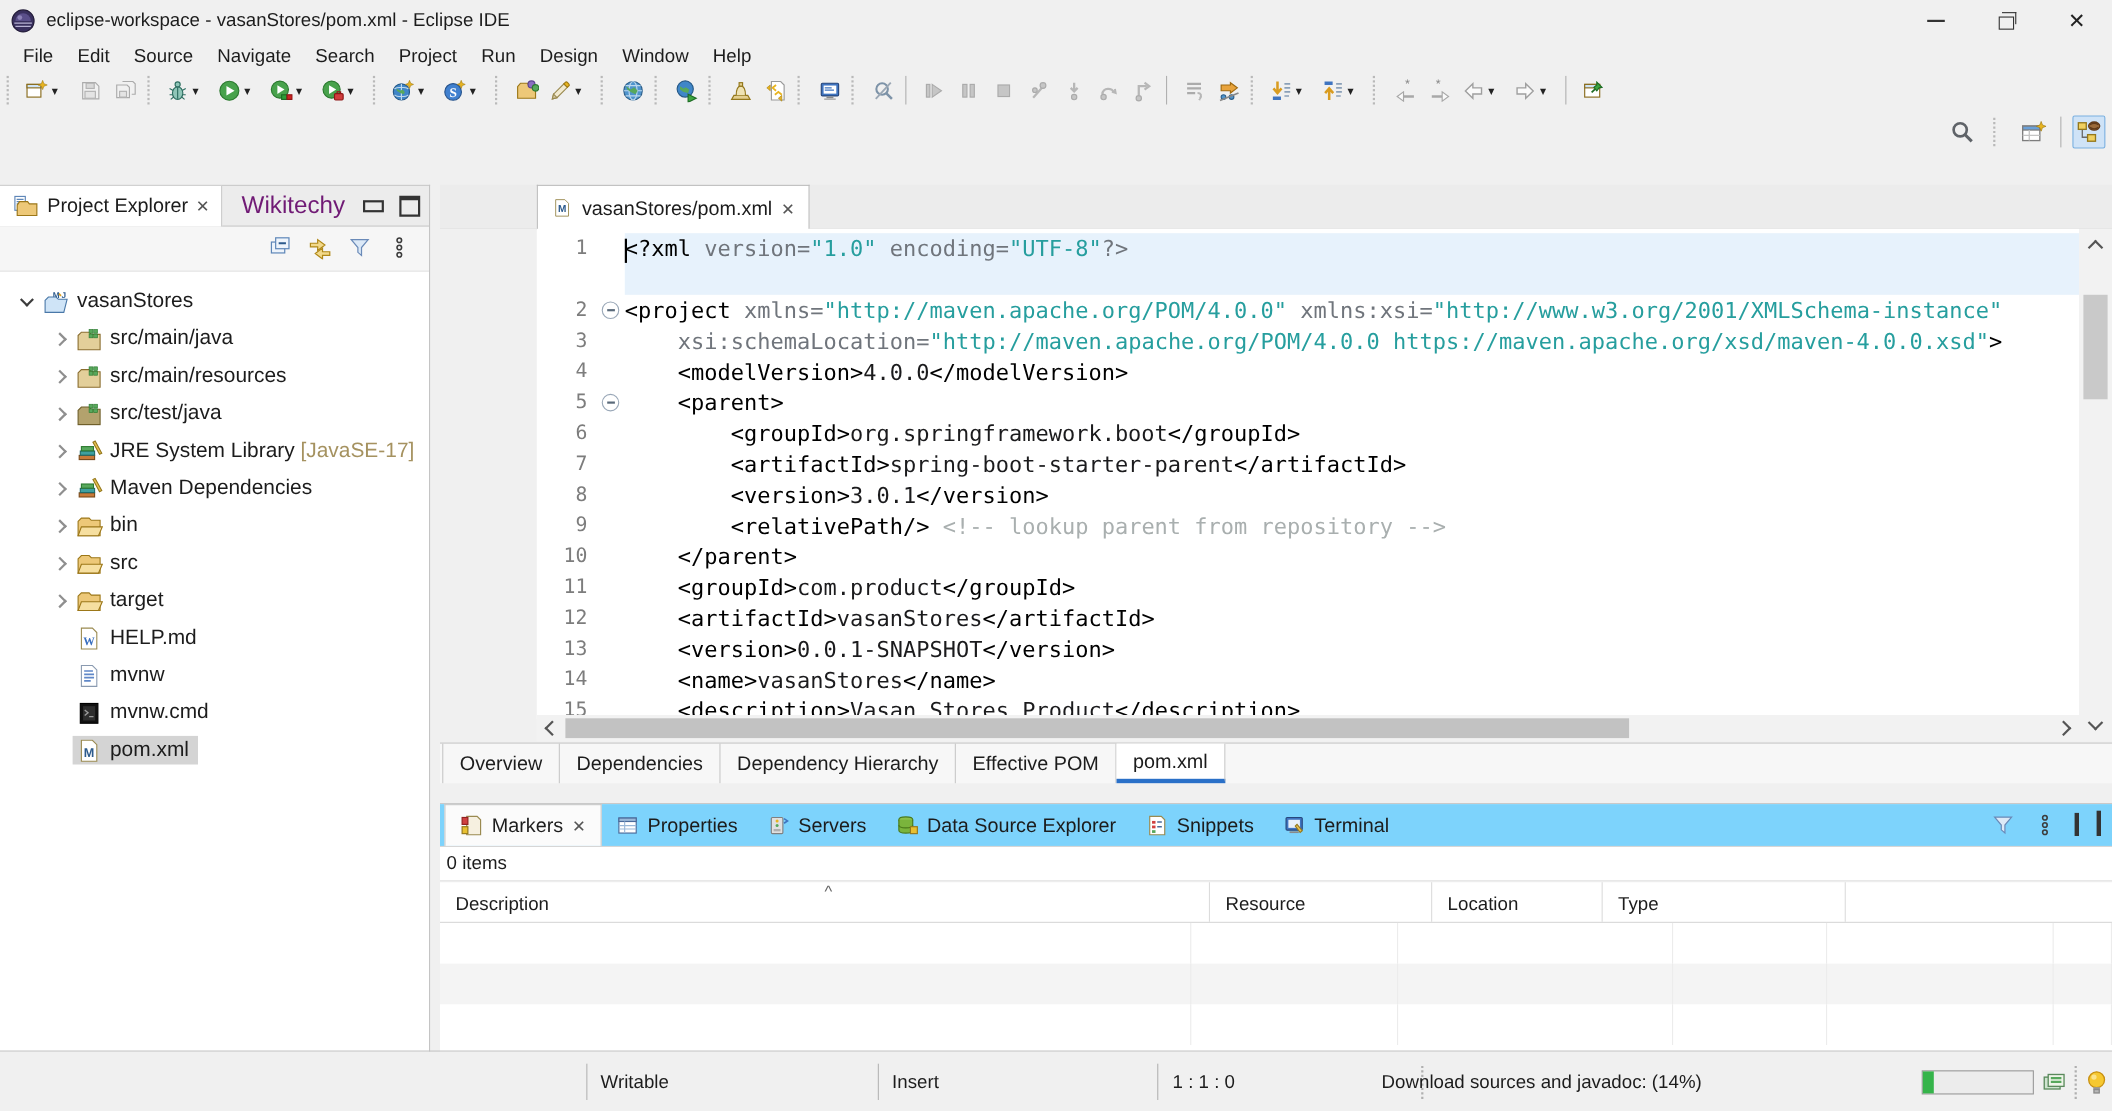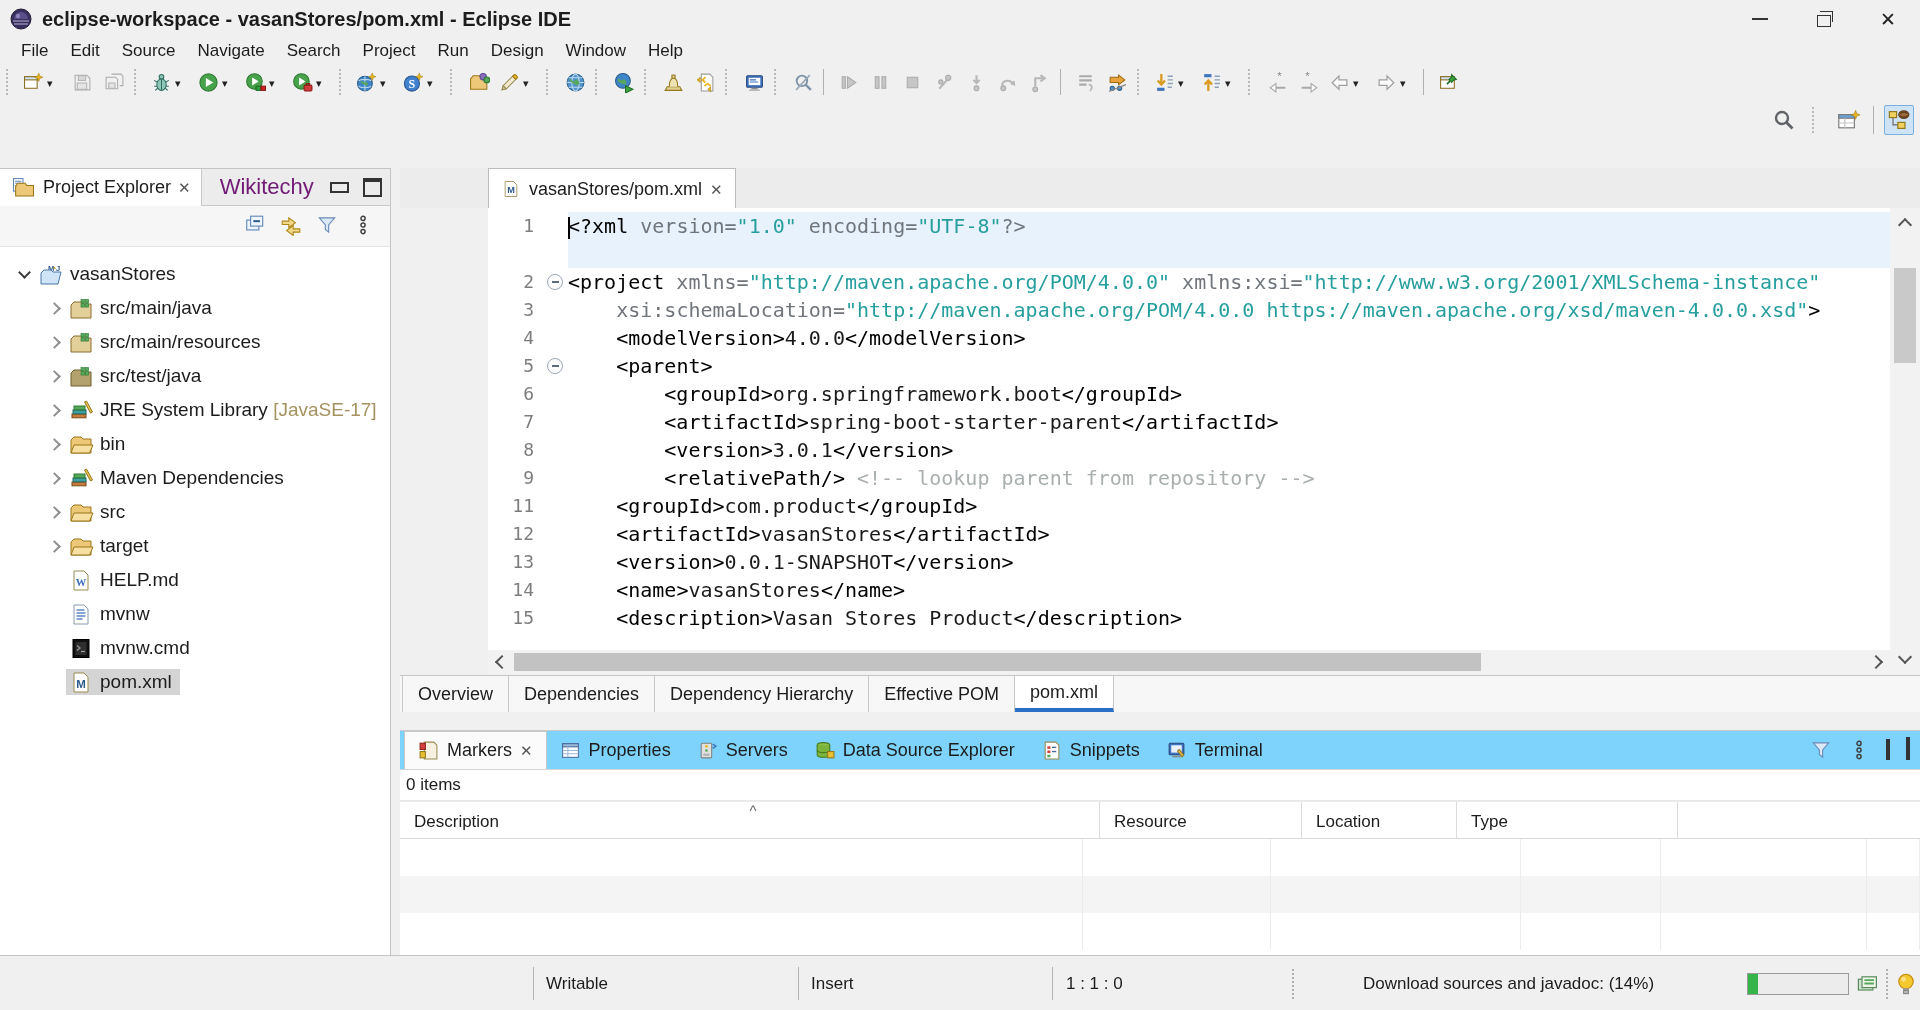--- a/index.html
+++ b/index.html
@@ -3,21 +3,21 @@
 <meta charset="utf-8">
 <style>
   html,body{margin:0;padding:0;}
   body{width:1920px;height:1010px;position:relative;background:#f0f0f0;
        font-family:"Liberation Sans",sans-serif;color:#1c1c1c;overflow:hidden;
        outline:1px solid #9a9a9a;}
   svg{display:block;}
   
   #titlebar{position:absolute;left:0;top:0;width:1920px;height:38px;display:flex;align-items:center;}
   .app-icon{margin:0 10px 0 10px;width:22px;height:22px;}
-  .title{font-size:20px;font-weight:bold;}
+  .title{font-size:17px;}
   .winbtns{position:absolute;right:0;top:0;height:38px;display:flex;}
   .wbtn{width:64px;height:38px;display:flex;align-items:center;justify-content:center;}
   .g-min{width:16px;height:0;border-top:2px solid #333;}
   .g-restore{width:12px;height:10px;border:1.5px solid #333;position:relative;background:#f0f0f0;margin-top:3px;}
   .g-restore::before{content:"";position:absolute;left:2px;top:-5px;width:12px;height:10px;border:1.5px solid #333;border-bottom:none;border-left:none;}
   .g-close::before{content:"\2715";font-size:19px;color:#222;}
   
   #menubar{position:absolute;left:0;top:38px;width:1920px;height:26px;display:flex;align-items:center;padding-left:10px;}
   .menu-item{font-size:17px;padding:0 11px;}
   
@@ -637,39 +637,39 @@
             </svg>
           </span>
           <span>JRE System Library<span class="tsuffix"> [JavaSE-17]</span></span>
         </span>
       </div>
       <div class="trow" style="padding-left:42px">
         <span class="chev collapsed"></span>
         <span class="titem">
           <span class="ticon">
             <svg viewBox="0 0 24 21">
-              <path d="M2 6l3-3h7l2 2h8v14H2z" fill="#edc878" stroke="#9c7718"></path>
-              <path d="M2 19l3-8h19l-3.5 8z" fill="#f6dfa0" stroke="#9c7718"></path>
-            </svg>
-          </span>
-          <span>bin</span>
-        </span>
-      </div>
-      <div class="trow" style="padding-left:42px">
-        <span class="chev collapsed"></span>
-        <span class="titem">
-          <span class="ticon">
-            <svg viewBox="0 0 24 21">
               <rect x="3" y="14" width="14" height="3.8" fill="#c87a3a" stroke="#7a4a1a"></rect>
               <rect x="4" y="10" width="13" height="3.8" fill="#3fa0a0" stroke="#1f6a6a"></rect>
               <rect x="5" y="6" width="11" height="3.8" fill="#57a85c" stroke="#2c7a30"></rect>
               <path d="M15.5 2l6 11 2-1-6-11z" fill="#e8c050" stroke="#94781c"></path>
             </svg>
           </span>
           <span>Maven Dependencies</span>
+        </span>
+      </div>
+      <div class="trow" style="padding-left:42px">
+        <span class="chev collapsed"></span>
+        <span class="titem">
+          <span class="ticon">
+            <svg viewBox="0 0 24 21">
+              <path d="M2 6l3-3h7l2 2h8v14H2z" fill="#edc878" stroke="#9c7718"></path>
+              <path d="M2 19l3-8h19l-3.5 8z" fill="#f6dfa0" stroke="#9c7718"></path>
+            </svg>
+          </span>
+          <span>bin</span>
         </span>
       </div>
       <div class="trow" style="padding-left:42px">
         <span class="chev collapsed"></span>
         <span class="titem">
           <span class="ticon">
             <svg viewBox="0 0 24 21">
               <path d="M2 6l3-3h7l2 2h8v14H2z" fill="#edc878" stroke="#9c7718"></path>
               <path d="M2 19l3-8h19l-3.5 8z" fill="#f6dfa0" stroke="#9c7718"></path>
             </svg>
@@ -760,20 +760,21 @@
       <div class="cline"><span class="gut">1</span><span class="fold"></span><span class="ctxt hl"><span class="cursor"></span><span class="c-tag">&lt;?xml</span><span class="c-attr"> version</span><span class="c-attr">=</span><span class="c-val">"1.0"</span><span class="c-attr"> encoding</span><span class="c-attr">=</span><span class="c-val">"UTF-8"</span><span class="c-attr">?&gt;</span></span></div>
       <div class="cline"><span class="gut"></span><span class="fold"></span><span class="ctxt hl"></span></div>
       <div class="cline"><span class="gut">2</span><span class="fold"><span class="foldicn"></span></span><span class="ctxt"><span class="c-tag">&lt;project</span><span class="c-attr"> xmlns</span><span class="c-attr">=</span><span class="c-val">"http://maven.apache.org/POM/4.0.0"</span><span class="c-attr"> xmlns:xsi</span><span class="c-attr">=</span><span class="c-val">"http://www.w3.org/2001/XMLSchema-instance"</span></span></div>
       <div class="cline"><span class="gut">3</span><span class="fold"></span><span class="ctxt"><span class="c-plain">    </span><span class="c-attr">xsi:schemaLocation</span><span class="c-attr">=</span><span class="c-val">"http://maven.apache.org/POM/4.0.0 https://maven.apache.org/xsd/maven-4.0.0.xsd"</span><span class="c-tag">&gt;</span></span></div>
       <div class="cline"><span class="gut">4</span><span class="fold"></span><span class="ctxt"><span class="c-plain">    </span><span class="c-tag">&lt;modelVersion&gt;</span><span class="c-text">4.0.0</span><span class="c-tag">&lt;/modelVersion&gt;</span></span></div>
       <div class="cline"><span class="gut">5</span><span class="fold"><span class="foldicn"></span></span><span class="ctxt"><span class="c-plain">    </span><span class="c-tag">&lt;parent&gt;</span></span></div>
       <div class="cline"><span class="gut">6</span><span class="fold"></span><span class="ctxt"><span class="c-plain">        </span><span class="c-tag">&lt;groupId&gt;</span><span class="c-text">org.springframework.boot</span><span class="c-tag">&lt;/groupId&gt;</span></span></div>
       <div class="cline"><span class="gut">7</span><span class="fold"></span><span class="ctxt"><span class="c-plain">        </span><span class="c-tag">&lt;artifactId&gt;</span><span class="c-text">spring-boot-starter-parent</span><span class="c-tag">&lt;/artifactId&gt;</span></span></div>
       <div class="cline"><span class="gut">8</span><span class="fold"></span><span class="ctxt"><span class="c-plain">        </span><span class="c-tag">&lt;version&gt;</span><span class="c-text">3.0.1</span><span class="c-tag">&lt;/version&gt;</span></span></div>
       <div class="cline"><span class="gut">9</span><span class="fold"></span><span class="ctxt"><span class="c-plain">        </span><span class="c-tag">&lt;relativePath/&gt;</span><span class="c-plain"> </span><span class="c-comment">&lt;!-- lookup parent from repository --&gt;</span></span></div>
+      <div class="cline"><span class="gut">10</span><span class="fold"></span><span class="ctxt"><span class="c-plain">    </span><span class="c-tag">&lt;/parent&gt;</span></span></div>
       <div class="cline"><span class="gut">11</span><span class="fold"></span><span class="ctxt"><span class="c-plain">    </span><span class="c-tag">&lt;groupId&gt;</span><span class="c-text">com.product</span><span class="c-tag">&lt;/groupId&gt;</span></span></div>
       <div class="cline"><span class="gut">12</span><span class="fold"></span><span class="ctxt"><span class="c-plain">    </span><span class="c-tag">&lt;artifactId&gt;</span><span class="c-text">vasanStores</span><span class="c-tag">&lt;/artifactId&gt;</span></span></div>
       <div class="cline"><span class="gut">13</span><span class="fold"></span><span class="ctxt"><span class="c-plain">    </span><span class="c-tag">&lt;version&gt;</span><span class="c-text">0.0.1-SNAPSHOT</span><span class="c-tag">&lt;/version&gt;</span></span></div>
       <div class="cline"><span class="gut">14</span><span class="fold"></span><span class="ctxt"><span class="c-plain">    </span><span class="c-tag">&lt;name&gt;</span><span class="c-text">vasanStores</span><span class="c-tag">&lt;/name&gt;</span></span></div>
       <div class="cline"><span class="gut">15</span><span class="fold"></span><span class="ctxt"><span class="c-plain">    </span><span class="c-tag">&lt;description&gt;</span><span class="c-text">Vasan Stores Product</span><span class="c-tag">&lt;/description&gt;</span></span></div>
     </div>
   <div class="vsb">
     <span class="sb-up"></span>
     <div class="thumb"></div>
     <span class="sb-down"></span>
@@ -916,21 +917,21 @@
 </div>
 
 <div id="statusbar">
   <div class="sb-sep" style="left:533px"></div>
   <span class="sb-item" style="left:546px">Writable</span>
   <div class="sb-sep" style="left:798px"></div>
   <span class="sb-item" style="left:811px">Insert</span>
   <div class="sb-sep" style="left:1052px"></div>
   <span class="sb-item" style="left:1066px">1 : 1 : 0</span>
   <div class="sb-dots" style="left:1292px"></div>
-  <span class="sb-item" style="left:1363px">Download sources and javadoc: (14%)</span>
+  <span class="sb-item" style="left:1256px">Download sources and javadoc: (14%)</span>
   <div class="progress" style="left:1747px">
       <div class="fill" id="pfill" style="width: 10%;"></div>
     </div>
   <span class="sb-icon" style="left:1856px">
     <svg viewBox="0 0 20 20">
         <rect x="2" y="6" width="12" height="9" fill="#cfe4d0" stroke="#5a8a5c"></rect>
         <rect x="5" y="4" width="12" height="9" fill="#eef4e8" stroke="#5a8a5c"></rect>
         <path d="M7 6.8h8M7 9.6h8" stroke="#57a85c" stroke-width="1.6"></path>
       </svg>
   </span>

